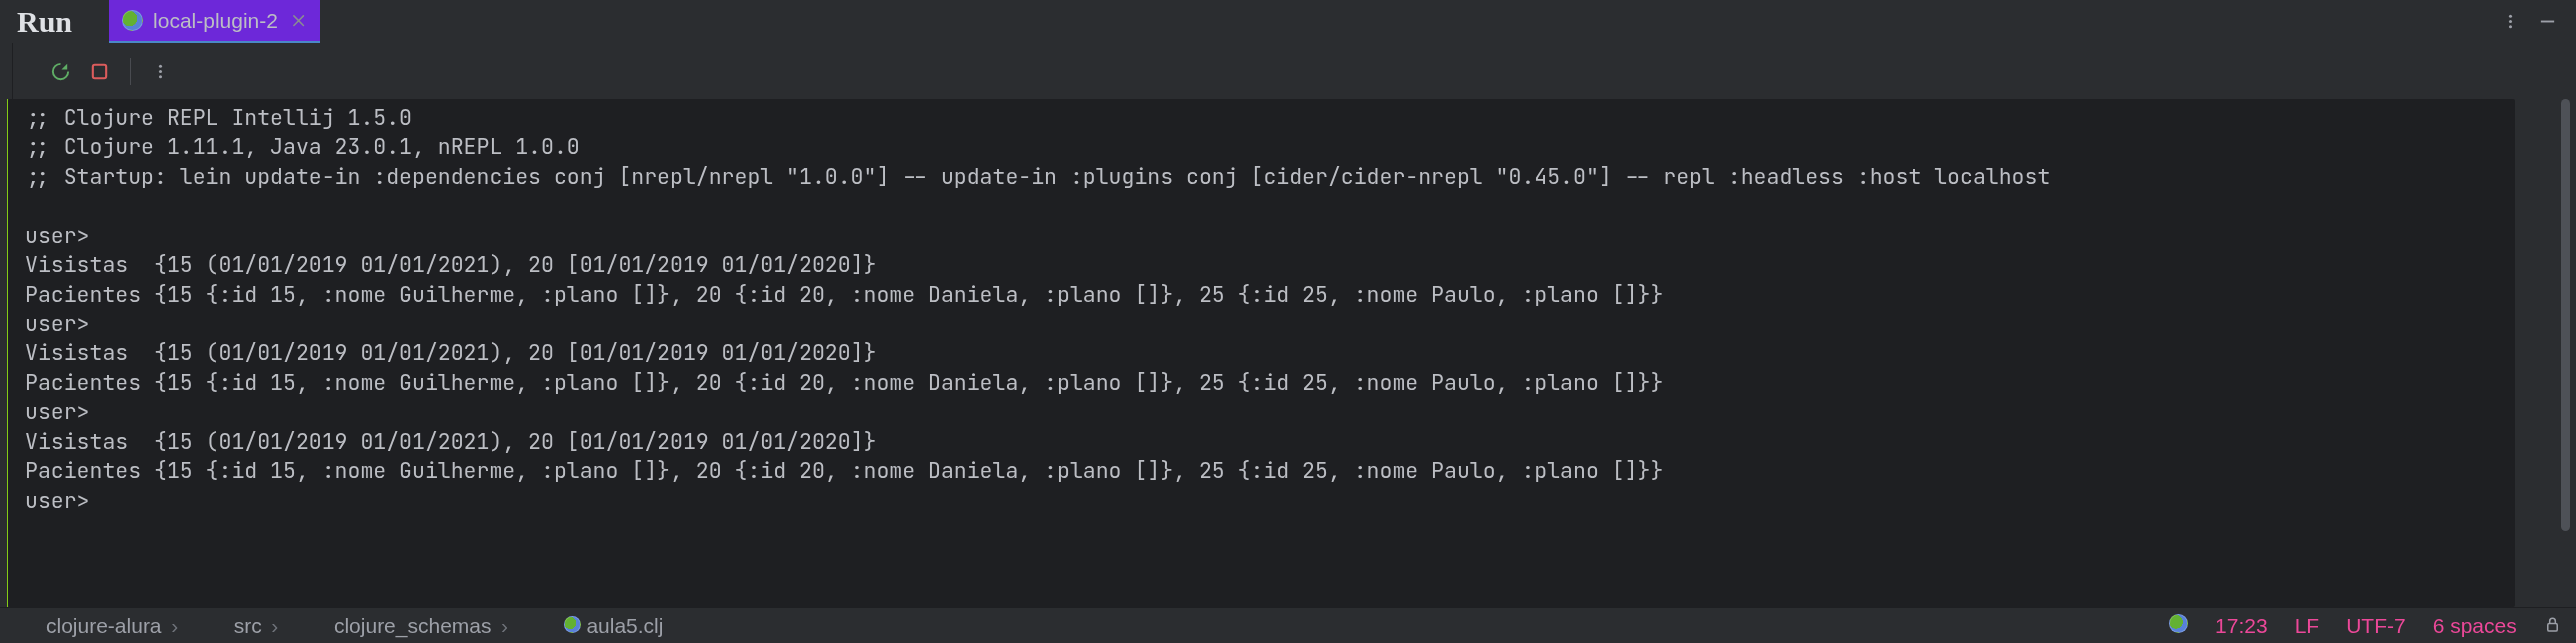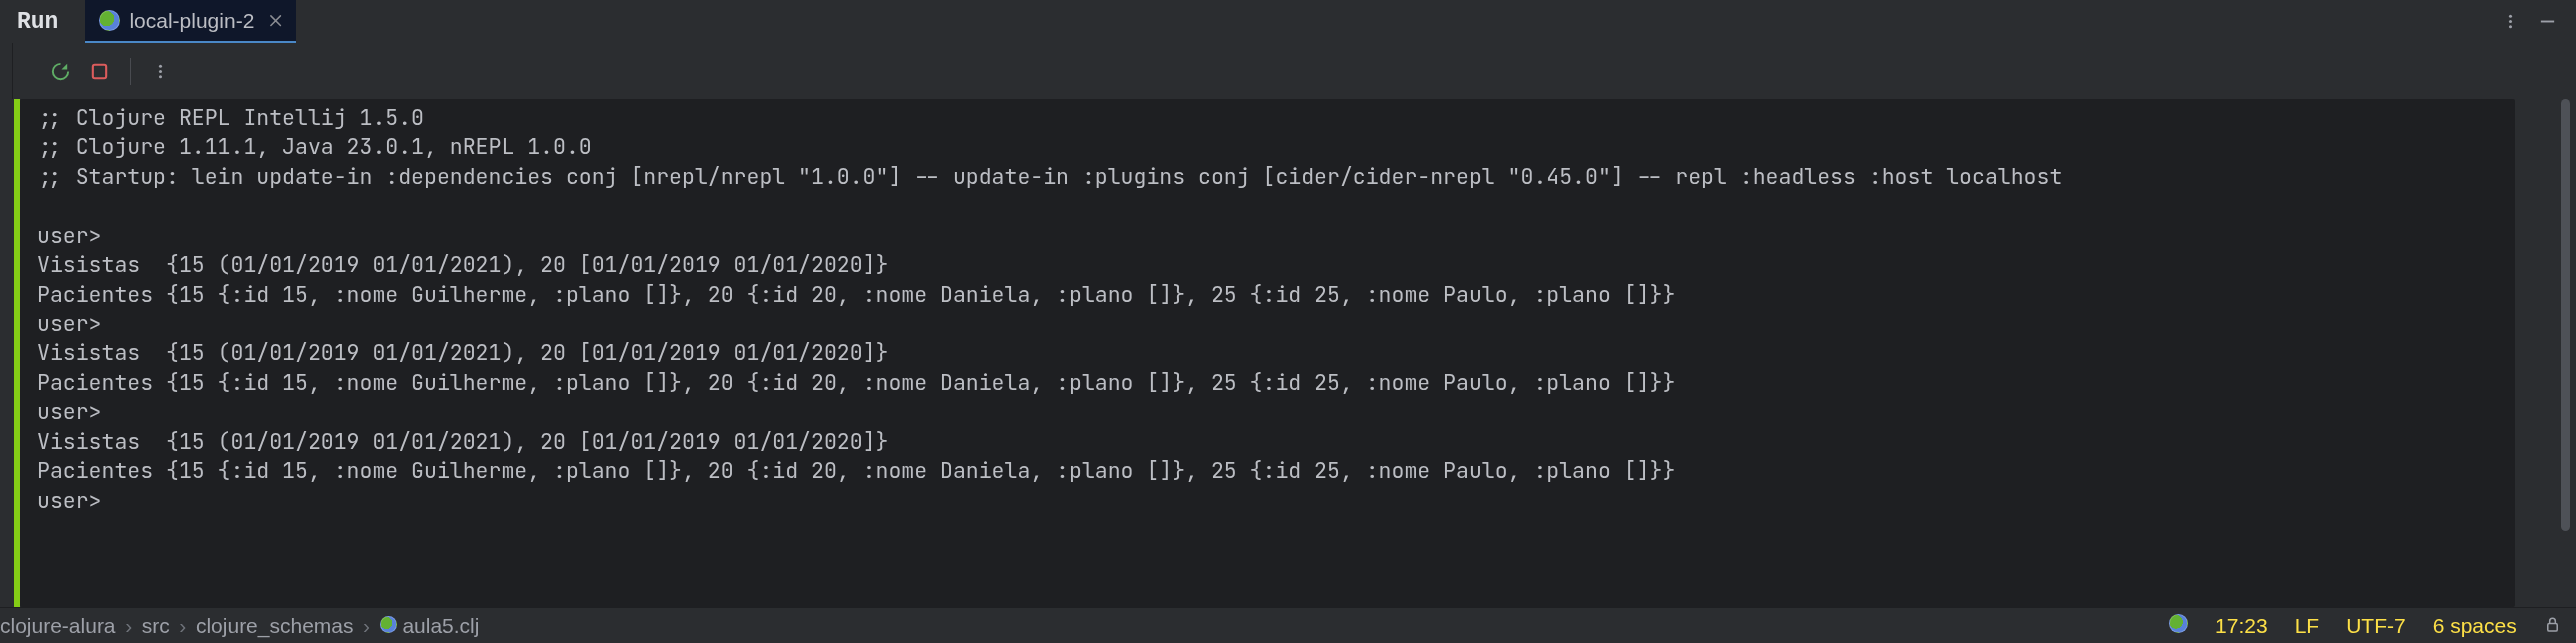--- a/index.html
+++ b/index.html
@@ -18,30 +18,30 @@
       display: flex;
       align-items: center;
       height: 43px;
       background: #2b2d30;
       padding: 0 0 0 17px;
       flex-shrink: 0;
     }
     .run-label {
       color: #dfe1e5;
       font-weight: 600;
-      font-size: 23px;
-      font-family: Liberation Mono, monospace;
-      margin-right: 27px;
+      font-size: 30px;
+      font-family: Liberation Serif, serif;
+      margin-right: 37px;
     }
     .tab {
       display: flex;
       align-items: center;
       gap: 9.6px;
       padding: 7.7px 13.4px;
-      background: #0f172a;
+      background: #6d28d9;
       border-bottom: 2.9px solid #4a88c7;
       height: 43px;
       font-family: -apple-system, "Segoe UI", sans-serif;
       font-size: 21px;
     }
     .tab .icon { display: inline-flex; }
     .tab-close { color: #8a8c92; cursor: pointer; margin-left: 3.8px; display: inline-flex; }
     .tab-spacer { flex: 1; }
     .tab-right { display: flex; align-items: center; gap: 19px; padding-right: 19px; color: #9da0a8; }
     .tab-right .icon { display: inline-flex; cursor: pointer; }
@@ -54,22 +54,22 @@
       height: 56px;
       border-left: 1px solid #1e1f22;
       margin-left: 11.5px;
       flex-shrink: 0;
     }
     .toolbar .icon { display: inline-flex; cursor: pointer; }
     .tool-sep { width: 1px; height: 27px; background: #494b50; margin: 0 3.8px; }
     .console-wrap {
       flex: 1;
       display: flex;
-      margin-left: 14px;
-      border-left: 6px solid #84cc16;
+      margin-left: 7px;
+      border-left: 1px solid #84cc16;
       overflow: hidden;
       gap: 27px;
     }
     .console {
       flex: 1;
       background: #1e1f22;
       color: #bcbec4;
       padding: 3.8px 7.7px 3.8px 17px;
       font-family: "JetBrains Mono", "Menlo", monospace;
       font-size: 21.5px;
@@ -101,24 +101,24 @@
       background: #2b2d30;
       border-top: 1px solid #1e1f22;
       padding: 0 15.3px 0 0;
       font-family: -apple-system, "Segoe UI", sans-serif;
       font-size: 21px;
       color: #9da0a8;
       flex-shrink: 0;
     }
     .breadcrumbs { display: flex; align-items: center; gap: 9.6px; padding-left: 0; }
     .breadcrumbs .sep { color: #6f737a; }
-    .breadcrumbs .crumb { display: flex; align-items: center; gap: 5.7px; }
+    .breadcrumbs .crumb { display: flex; align-items: center; gap: 5.7px; padding-left: 46px; }
     .status-spacer { flex: 1; }
     .status-right { display: flex; align-items: center; gap: 27px; }
-    .status-right span { color: #fde047; }
+    .status-right span { color: #ec4899; }
     .clj-icon {
       width: 21px; height: 21px;
       border-radius: 50%;
       background: radial-gradient(circle at 35% 40%, #63b132 0 45%, #5881d8 46% 100%);
       display: inline-block;
       border: 1.4px solid #fff3;
     }
   </style>
 </head>
 <body>

